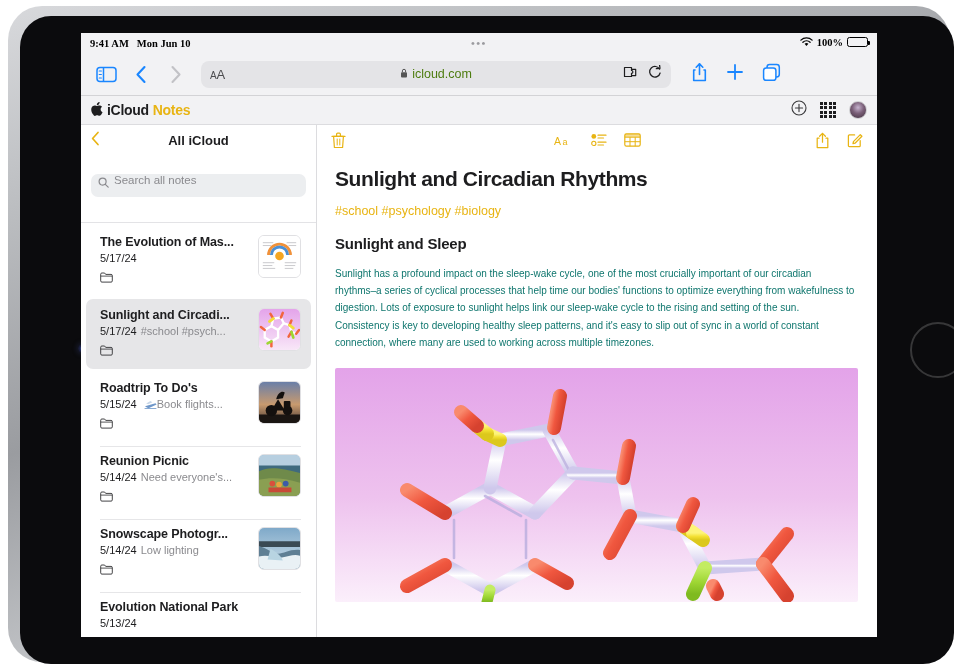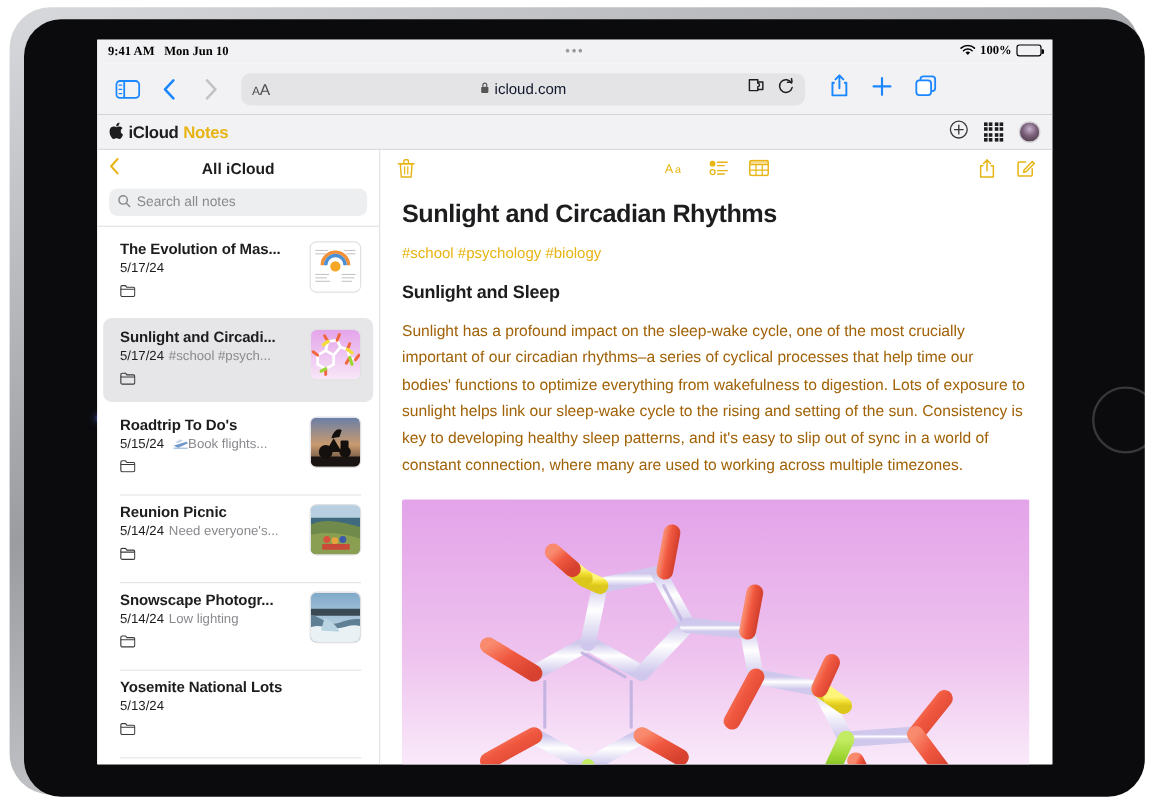--- a/index.html
+++ b/index.html
@@ -81,21 +81,21 @@
   .nav-btn { width: 26px; height: 26px; display:flex; align-items:center; justify-content:center; }
   #address-field {
     flex: 1; height: 27px; background: #e4e4e7; border-radius: 8px;
     display: flex; align-items: center; padding: 0 9px; position: relative;
     margin: 0 3px; max-width: 470px; gap: 22px;
   }
   #aa-label { font-size: 13px; color: #4c4c4f; letter-spacing:-.2px; }
   #aa-label .small { font-size: 10px; }
   #url-center {
     position: absolute; left: 0; right: 0; text-align: center;
-    font-size: 12.5px; color: #0f172a; display:flex; align-items:center;
+    font-size: 12.5px; color: #4d7c0f; display:flex; align-items:center;
     justify-content:center; gap:4px;
   }
   #addr-right { margin-left:auto; display:flex; align-items:center; gap:10px; z-index:2;}
   #safari-actions { display:flex; align-items:center; gap:18px; margin-left: 8px; }
 
   
   #icloud-header {
     height: 29px; background: #f2f2f4;
     display:flex; align-items:center; padding: 0 10px;
     border-bottom:.5px solid #dcdcdf;
@@ -111,34 +111,34 @@
   }
   .grid-dots { display:grid; grid-template-columns:repeat(4,2.6px); gap:1.9px; }
   .grid-dots i { width:2.6px; height:2.6px; background:#1d1d1f; display:block;}
 
   
   #app-body { display:flex; height: calc(604px - 20px - 43px - 29px); }
 
   
   #sidebar {
     width: 236px; border-right: .5px solid #dcdcdf; background:#fff;
-    display:flex; flex-direction:column;
+    display:flex; flex-direction:column;gap:17px;
   }
   #sidebar-head {
     height: 30px; display:flex; align-items:center; position:relative; padding: 0 10px;
   }
   #sidebar-back { color:#e8b413; font-size:16px; line-height:1; }
   #sidebar-title {
     position:absolute; left:0; right:0; text-align:center;
     font-size:13px; font-weight:bold; color:#1d1d1f;
   }
   #search-wrap { padding: 2px 10px 8px; }
   #search-box {
     height: 23px; background:#eceef0; border-radius:7px;
-    display:flex; align-items:center; gap:5px; padding: 0 7px;
+    display:flex; align-items:flex-start; gap:5px; padding: 0 7px;
   }
   #search-input {
     border:none; background:transparent; outline:none; flex:1;
     font-family:"Liberation Sans",sans-serif; font-size:11.5px; color:#1d1d1f;
   }
   #search-input::placeholder { color:#8a8a8e; }
   #notes-list { flex:1; overflow:hidden; border-top:.5px solid #e3e3e6; }
   .note-row {
     display:flex; padding: 9px 10px 9px 14px; gap:8px; position:relative;
     border-radius: 7px; margin: 3px 5px; justify-content: space-between;
@@ -179,21 +179,21 @@
   #note-scroll { flex:1; overflow:hidden; padding: 4px 18px 0; }
   #note-title-text {
     font-size:21px; font-weight:bold; color:#1d1d1f; letter-spacing:-.4px;
     margin-top: 8px;
   }
   #note-tags { margin-top:13px; font-size:12.5px; color:#e8b413; }
   #note-subhead {
     margin-top:17px; font-size:15px; font-weight:bold; color:#1d1d1f; letter-spacing:-.2px;
   }
   #note-body {
-    margin-top:13px; font-size:13px; line-height:1.72; color:#a16207;
+    margin-top:13px; font-size:10px; line-height:1.72; color:#0f766e;
     max-width: 520px;
   }
   #note-image {
     margin-top:17px; width:523px; height:234px; border-radius:2px; overflow:hidden;
   }
   #note-image svg { display:block; }
 </style>
 </head>
 <body>
 
@@ -517,21 +517,21 @@
         <rect width="43" height="43" fill="url(#skg)"></rect>
         <path d="M0 14h43v6H0z" fill="#3a4a54"></path>
         <path d="M0 19c8 2 14 8 20 8s12-5 23-4v20H0z" fill="#5f7f94"></path>
         <path d="M0 30c9-3 17 2 24 1s12-4 19-2v14H0z" fill="#e9f1f5"></path>
         <path d="M12 22c6 3 11 7 13 12l-16-1z" fill="#b8d4e2"></path>
               </svg>
             </div>
           </div>
           <div class="note-row">
             <div class="note-info">
-              <div class="note-title">Yosemite National Lots</div>
+              <div class="note-title">Evolution National Park</div>
               <div class="note-meta"><span>5/13/24</span></div>
               <div class="note-folder"><svg width="13" height="11" viewBox="0 0 13 11">
     <path d="M.7 2.2A1.2 1.2 0 0 1 1.9 1h2.7l1.1 1.4h5.4A1.2 1.2 0 0 1 12.3 3.6v5.3a1.2 1.2 0 0 1-1.2 1.2H1.9A1.2 1.2 0 0 1 .7 8.9z" stroke="#3a3a3c" stroke-width=".95" fill="none" stroke-linejoin="round"></path>
     <line x1=".7" y1="4.1" x2="12.3" y2="4.1" stroke="#3a3a3c" stroke-width=".85"></line>
                 </svg></div>
             </div>
           </div>
           <div class="note-row"></div>
         </div>
     </div>

